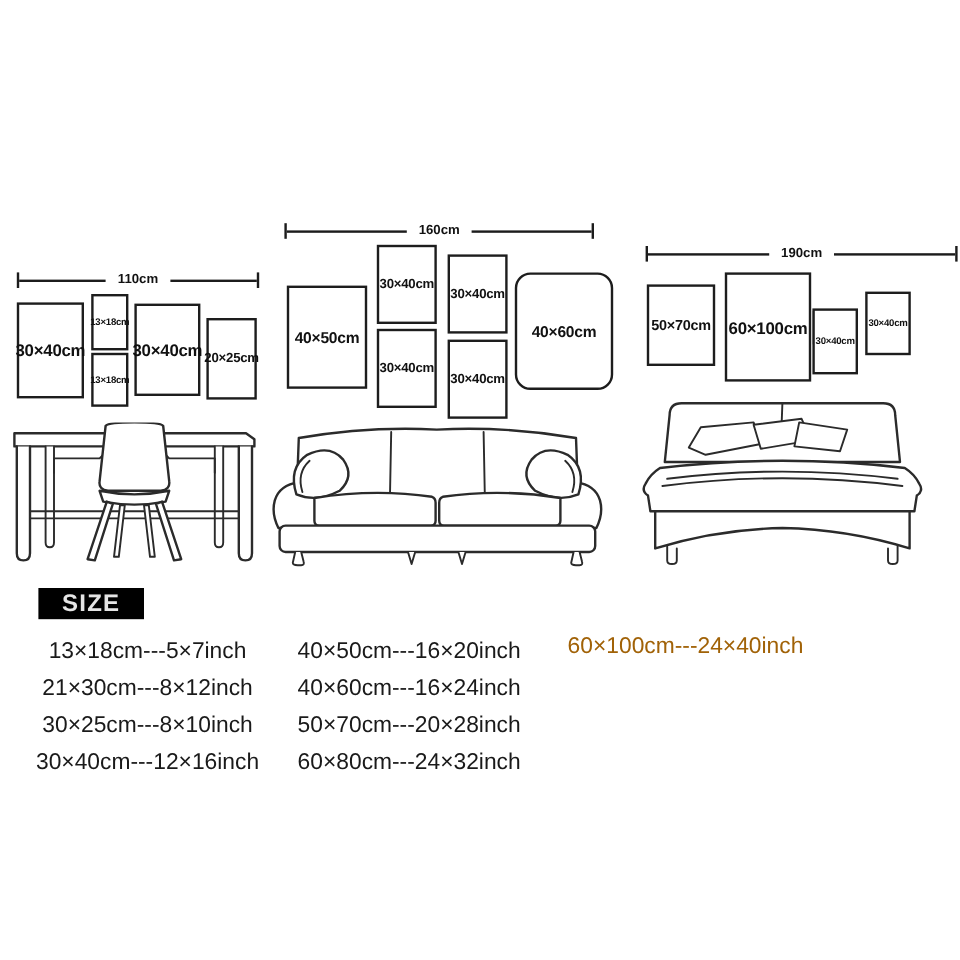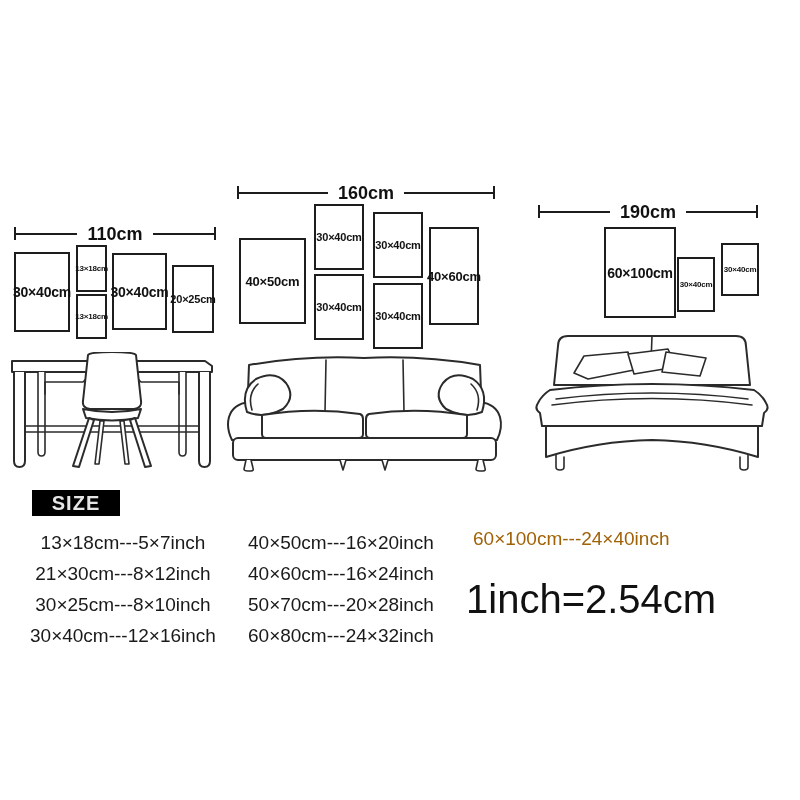--- a/index.html
+++ b/index.html
@@ -3,21 +3,21 @@
 <meta charset="utf-8">
 <style>
   html,body{margin:0;padding:0;background:#ffffff;}
   .canvas{position:relative;width:800px;height:800px;background:#ffffff;overflow:hidden;
           font-family:"Liberation Sans",sans-serif;color:#1c1c1c;}
 
   
   .dim-arrow{position:absolute;display:flex;align-items:center;height:13px;}
   .dim-arrow .tick{width:2px;height:13px;background:#1c1c1c;flex:0 0 auto;}
   .dim-arrow .seg{flex:1 1 auto;height:2px;background:#1c1c1c;}
-  .dim-label{font-weight:700;font-size:18px;line-height:1;color:#111;padding:0 10px;white-space:nowrap;}
+  .dim-label{font-weight:700;font-size:11px;line-height:1;color:#111;padding:0 10px;white-space:nowrap;}
 
   
   .frame{position:absolute;box-sizing:border-box;border:2px solid #1d1d1d;background:#fff;
          display:flex;align-items:center;justify-content:center;}
   .frame .fl{font-weight:700;color:#111;white-space:nowrap;letter-spacing:-0.2px;text-align:center;}
   .fs14 .fl{font-size:14px;}
   .fs13 .fl{font-size:13px;}
   .fs12 .fl{font-size:12px;}
   .fs11 .fl{font-size:11px;}
   .fs8  .fl{font-size:8px;}
@@ -79,31 +79,34 @@
     </div>
   <div class="frame fs11" style="left:314px;top:274px;width:50px;height:66px;">
     <span class="fl">30×40cm</span>
     </div>
   <div class="frame fs11" style="left:373px;top:212px;width:50px;height:66px;">
     <span class="fl">30×40cm</span>
     </div>
   <div class="frame fs11" style="left:373px;top:283px;width:50px;height:66px;">
     <span class="fl">30×40cm</span>
     </div>
-  <div class="frame fs13" style="left:429px;top:227px;width:50px;height:98px;">
+  <div class="frame fs13" style="left:429px;top:227px;width:82px;height:98px;border-radius:13px;">
     <span class="fl">40×60cm</span>
     </div>
 
-  <div class="dim-arrow" style="left:538px;top:205px;width:220px;">
+  <div class="dim-arrow" style="left:538px;top:205px;width:260px;">
     <span class="tick"></span>
     <span class="seg"></span>
     <span class="dim-label">190cm</span>
     <span class="seg"></span>
     <span class="tick"></span>
   </div>
+  <div class="frame fs12" style="left:539px;top:237px;width:57px;height:68px;">
+    <span class="fl">50×70cm</span>
+    </div>
   <div class="frame fs14" style="left:604px;top:227px;width:72px;height:91px;">
     <span class="fl">60×100cm</span>
     </div>
   <div class="frame fs8" style="left:677px;top:225px;width:38px;height:28px;margin-top:34px;">
     <span class="fl">21×30cm</span>
     </div>
   <div class="frame fs8" style="left:677px;top:257px;width:38px;height:55px;">
     <span class="fl">30×40cm</span>
     </div>
   <div class="frame fs8" style="left:721px;top:243px;width:38px;height:53px;">
@@ -173,15 +176,14 @@
 
   <div class="size-col" style="left:248px;top:527px;">
     <div class="size-line">40×50cm---16×20inch</div>
     <div class="size-line">40×60cm---16×24inch</div>
     <div class="size-line">50×70cm---20×28inch</div>
     <div class="size-line">60×80cm---24×32inch</div>
   </div>
 
   <div class="size-single" style="left:473px;top:528px;">60×100cm---24×40inch</div>
 
-  <div class="conversion">1inch=2.54cm</div>
 
 </div>
 
 </body></html>

